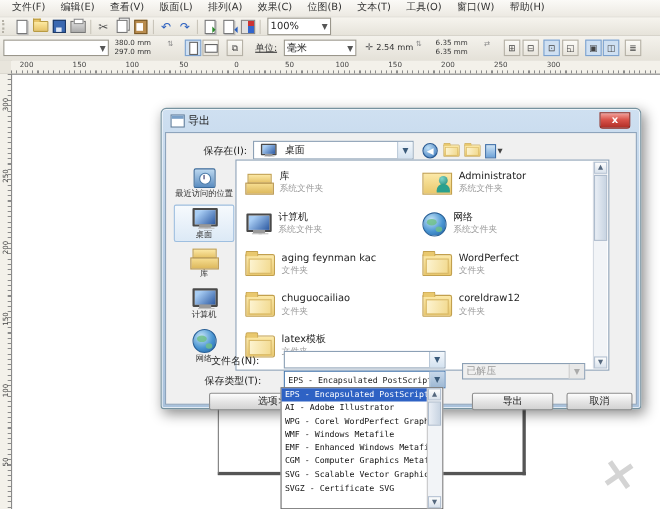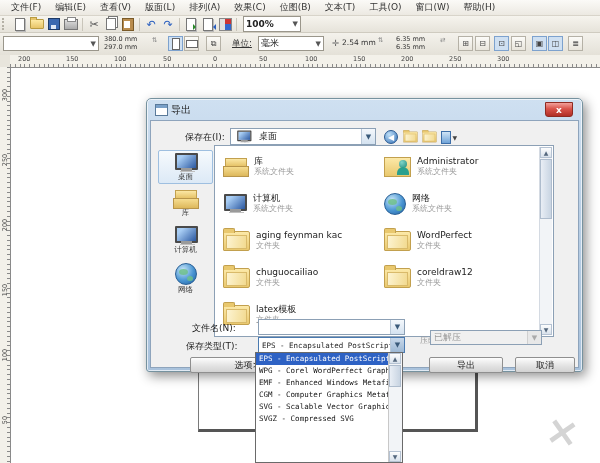--- a/index.html
+++ b/index.html
@@ -27,21 +27,21 @@
   .g-print::before{content:"";position:absolute;left:2px;top:-3px;width:7px;height:3px;background:#fff;border:1px solid #888;}
   .g-copy{width:8px;height:10px;background:#fff;border:1px solid #777;box-shadow:2px -2px 0 -1px #fff,2px -2px 0 #777;}
   .g-paste{width:10px;height:11px;background:#b98c4e;border:1px solid #7a5a28;position:relative;}
   .g-paste::before{content:"";position:absolute;left:1px;top:2px;width:6px;height:7px;background:#fff;}
   .g-char{font-size:11px;line-height:11px;color:#2a5fbf;}
   .g-grid{width:11px;height:11px;background:
       linear-gradient(90deg,#e0e0e0 0 5px,transparent 5px) ,linear-gradient(180deg,#c33 0 5px,#36c 5px);
       border:1px solid #888;}
   .g-arr{position:absolute;right:0;bottom:1px;width:0;height:0;border:3px solid transparent;}
   .zoombox{width:52px;height:14px;background:#fff;border:1px solid #9a968b;display:flex;align-items:center;
-           justify-content:space-between;padding:0 2px;margin-left:3px;font-weight:bold;}
+           justify-content:space-between;padding:0 2px;margin-left:3px;}
   .zoombox .car{color:#555;font-size:7px;}
 
   
   .propbar{left:0;top:33px;width:600px;height:22px;background:linear-gradient(180deg,#f4f2ec,#e4e1d8);
            border-bottom:1px solid #c6c2b7;}
   .pcombo{background:#fff;border:1px solid #9a968b;display:flex;align-items:center;justify-content:space-between;padding:0 2px;box-sizing:border-box;}
   .tiny{font-size:6.5px;color:#333;line-height:8px;white-space:nowrap;}
   .pbtn{width:15px;height:15px;border:1px solid #b5b1a6;background:linear-gradient(180deg,#fcfbf8,#e8e5dc);
         display:flex;align-items:center;justify-content:center;font-size:8px;color:#444;box-sizing:border-box;}
   .pbtn.pressed{background:#cfe0f2;border-color:#7da2ce;}
@@ -316,20 +316,24 @@
         </div>
       <div class="navico" style="left:270px;top:8px;">
           <div class="ic ifolder" style="transform:scale(.55);"></div>
         </div>
       <div class="navico" style="left:290px;top:9px;">
           <div class="viewsico"></div>
           <span style="font-size:6px;color:#444;margin-left:1px;">▼</span>
         </div>
 
       <div class="places">
+        <div class="place">
+          <div class="ic irecent"></div>
+          <div class="cap">最近访问的位置</div>
+        </div>
         <div class="place sel">
           <div class="ic icomp"></div>
           <div class="cap">桌面</div>
         </div>
         <div class="place">
           <div class="ic ilib"></div>
           <div class="cap">库</div>
         </div>
         <div class="place">
           <div class="ic icomp"></div>
@@ -413,45 +417,47 @@
           <div class="sbtn" style="bottom:0;">▼</div>
         </div>
       </div>
 
       <div class="lbl" style="left:41px;top:201px;">文件名(N):</div>
       <div class="cb" style="left:107px;top:198px;width:147px;height:16px;">
         <div class="val"></div>
         <div class="btn">▼</div>
       </div>
       <div class="lbl gray" style="left:269px;top:214px;font-size:8px;">压缩类型(C)</div>
-      <div class="cb disabled" style="left:279px;top:209px;width:112px;height:15px;justify-content:flex-end;">
+      <div class="cb disabled" style="left:269px;top:209px;width:112px;height:15px;justify-content:flex-end;">
         <div class="val">已解压</div>
         <div class="btn">▼</div>
       </div>
 
       <div class="lbl" style="left:35px;top:219px;">保存类型(T):</div>
       <div class="cb" style="left:107px;top:216px;width:147px;height:16px;border-color:#4a7ab0;">
         <div class="val" style="font-size:7.5px;font-family:'DejaVu Sans Mono','Liberation Mono',monospace;">EPS - Encapsulated PostScript</div>
         <div class="btn" style="background:linear-gradient(180deg,#c8d8ea,#9db8d4);">▼</div>
       </div>
 
       <div class="pushbtn" style="left:39px;top:236px;width:122px;">选项&gt;&gt;</div>
       <div class="pushbtn" style="left:278px;top:236px;width:74px;">导出</div>
       <div class="pushbtn" style="left:364px;top:236px;width:60px;text-align:center;">取消</div>
     </div>
   </div>
 
   <div class="abs fmtlist">
     <div class="fmtitems">
       <div class="fmtitem sel">EPS - Encapsulated PostScript</div>
+      <div class="fmtitem">AI - Adobe Illustrator</div>
       <div class="fmtitem">WPG - Corel WordPerfect Graphic</div>
+      <div class="fmtitem">WMF - Windows Metafile</div>
       <div class="fmtitem">EMF - Enhanced Windows Metafile</div>
       <div class="fmtitem">CGM - Computer Graphics Metafile</div>
       <div class="fmtitem">SVG - Scalable Vector Graphics</div>
-      <div class="fmtitem">SVGZ - Compressed SVG</div>
+      <div class="fmtitem">SVGZ - Certificate SVG</div>
     </div>
     <div class="fmtsbar">
       <div class="sbtn" style="width:12px;top:0;">▲</div>
       <div class="sthumb" style="width:12px;top:12px;height:22px;"></div>
       <div class="sbtn" style="width:12px;bottom:0;">▼</div>
     </div>
   </div>
 
 </div>
 

